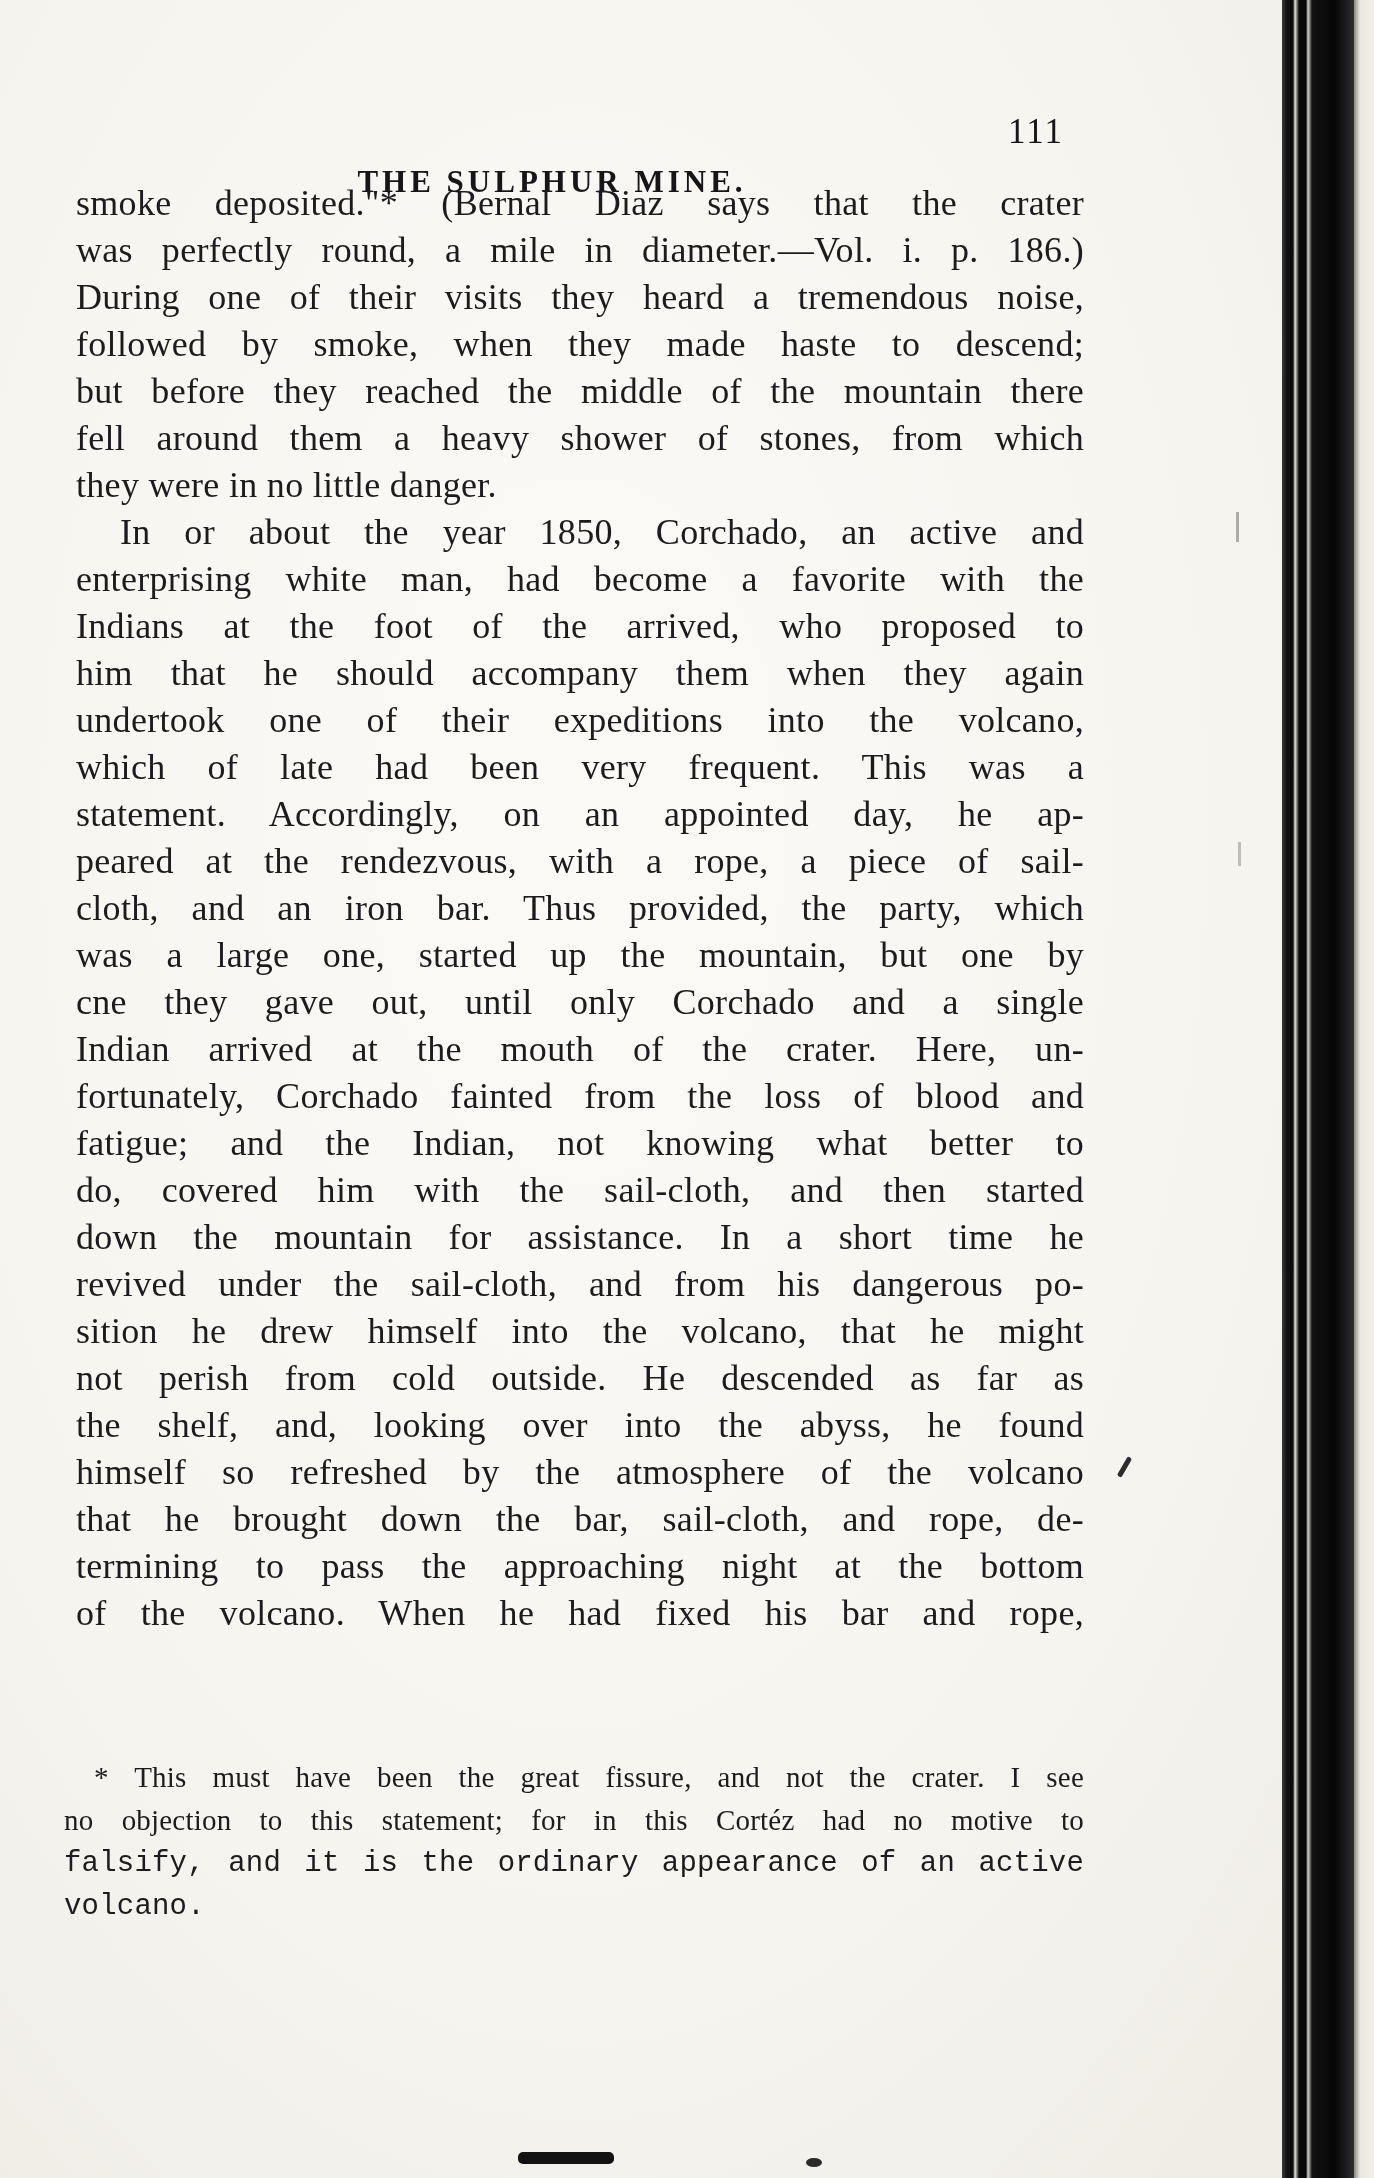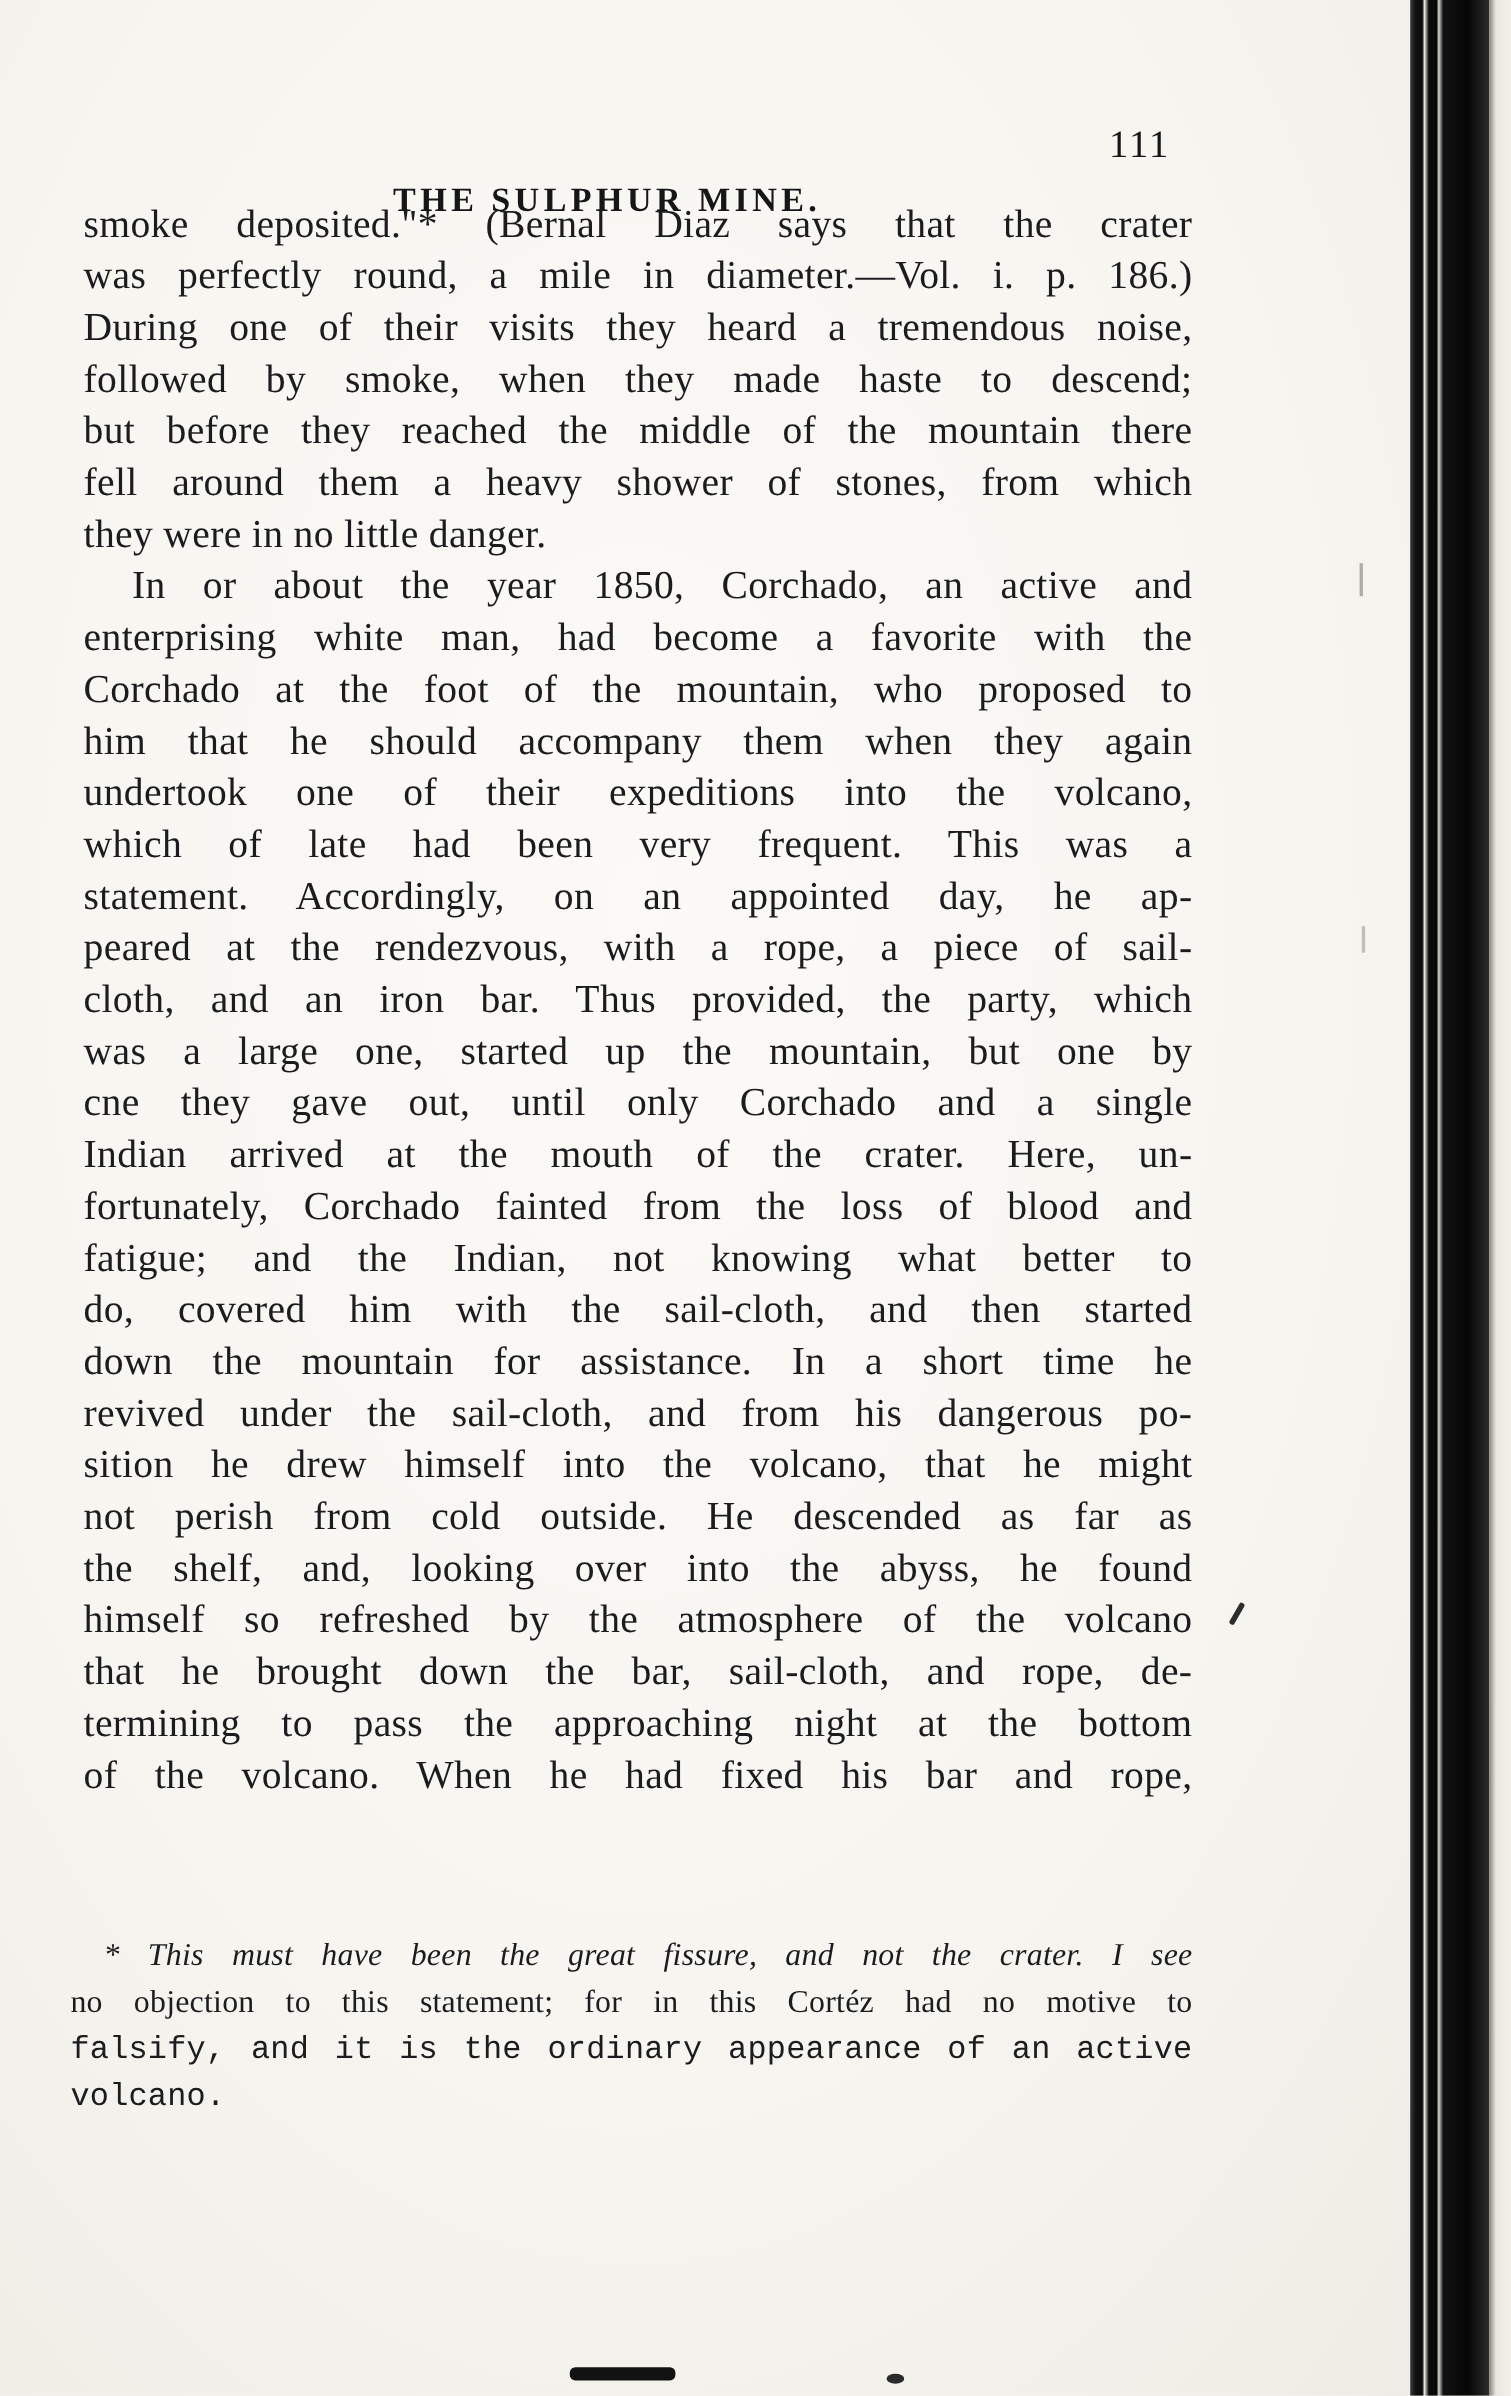--- a/index.html
+++ b/index.html
@@ -55,21 +55,21 @@
 
   
   .footnote {
     position: absolute; top: 1756px; left: 64px; width: 1020px;
   }
   .footnote .tline {
     font-size: 29px;
     line-height: 43px;
     letter-spacing: 0.2px;
   }
-  .footnote > .tline:first-child { text-indent: 30px; font-style: italic; }
+  .footnote > .tline:first-child { text-indent: 30px; }
   .footnote.last-left > .tline:last-child { text-align-last: left; font-family: Liberation Mono, monospace; }
 
   
   .gutter-bar {
     position: absolute; top: 0; left: 1282px; width: 72px; height: 2178px;
     background: linear-gradient(90deg,
       #3a3a3a 0px, #101010 5px,
       #0a0a0a 11px, #e8e6df 13px, #0b0b0b 17px,
       #070707 24px, #d9d7d0 26px, #121212 30px,
       var(--gutter-bar, #060606) 52px, #1c1c1c 64px, #2e2e2e 72px);
@@ -117,21 +117,21 @@
         <div class="tline">was perfectly round, a mile in diameter.—Vol. i. p. 186.)</div>
         <div class="tline">During one of their visits they heard a tremendous noise,</div>
         <div class="tline">followed by smoke, when they made haste to descend;</div>
         <div class="tline">but before they reached the middle of the mountain there</div>
         <div class="tline">fell around them a heavy shower of stones, from which</div>
         <div class="tline">they were in no little danger.</div>
       </div>
     <div class="paragraph para-indent">
         <div class="tline">In or about the year 1850, Corchado, an active and</div>
         <div class="tline">enterprising white man, had become a favorite with the</div>
-        <div class="tline">Corchado at the foot of the mountain, who proposed to</div>
+        <div class="tline">Indians at the foot of the arrived, who proposed to</div>
         <div class="tline">him that he should accompany them when they again</div>
         <div class="tline">undertook one of their expeditions into the volcano,</div>
         <div class="tline">which of late had been very frequent. This was a</div>
         <div class="tline">statement. Accordingly, on an appointed day, he ap-</div>
         <div class="tline">peared at the rendezvous, with a rope, a piece of sail-</div>
         <div class="tline">cloth, and an iron bar. Thus provided, the party, which</div>
         <div class="tline">was a large one, started up the mountain, but one by</div>
         <div class="tline">cne they gave out, until only Corchado and a single</div>
         <div class="tline">Indian arrived at the mouth of the crater. Here, un-</div>
         <div class="tline">fortunately, Corchado fainted from the loss of blood and</div>

